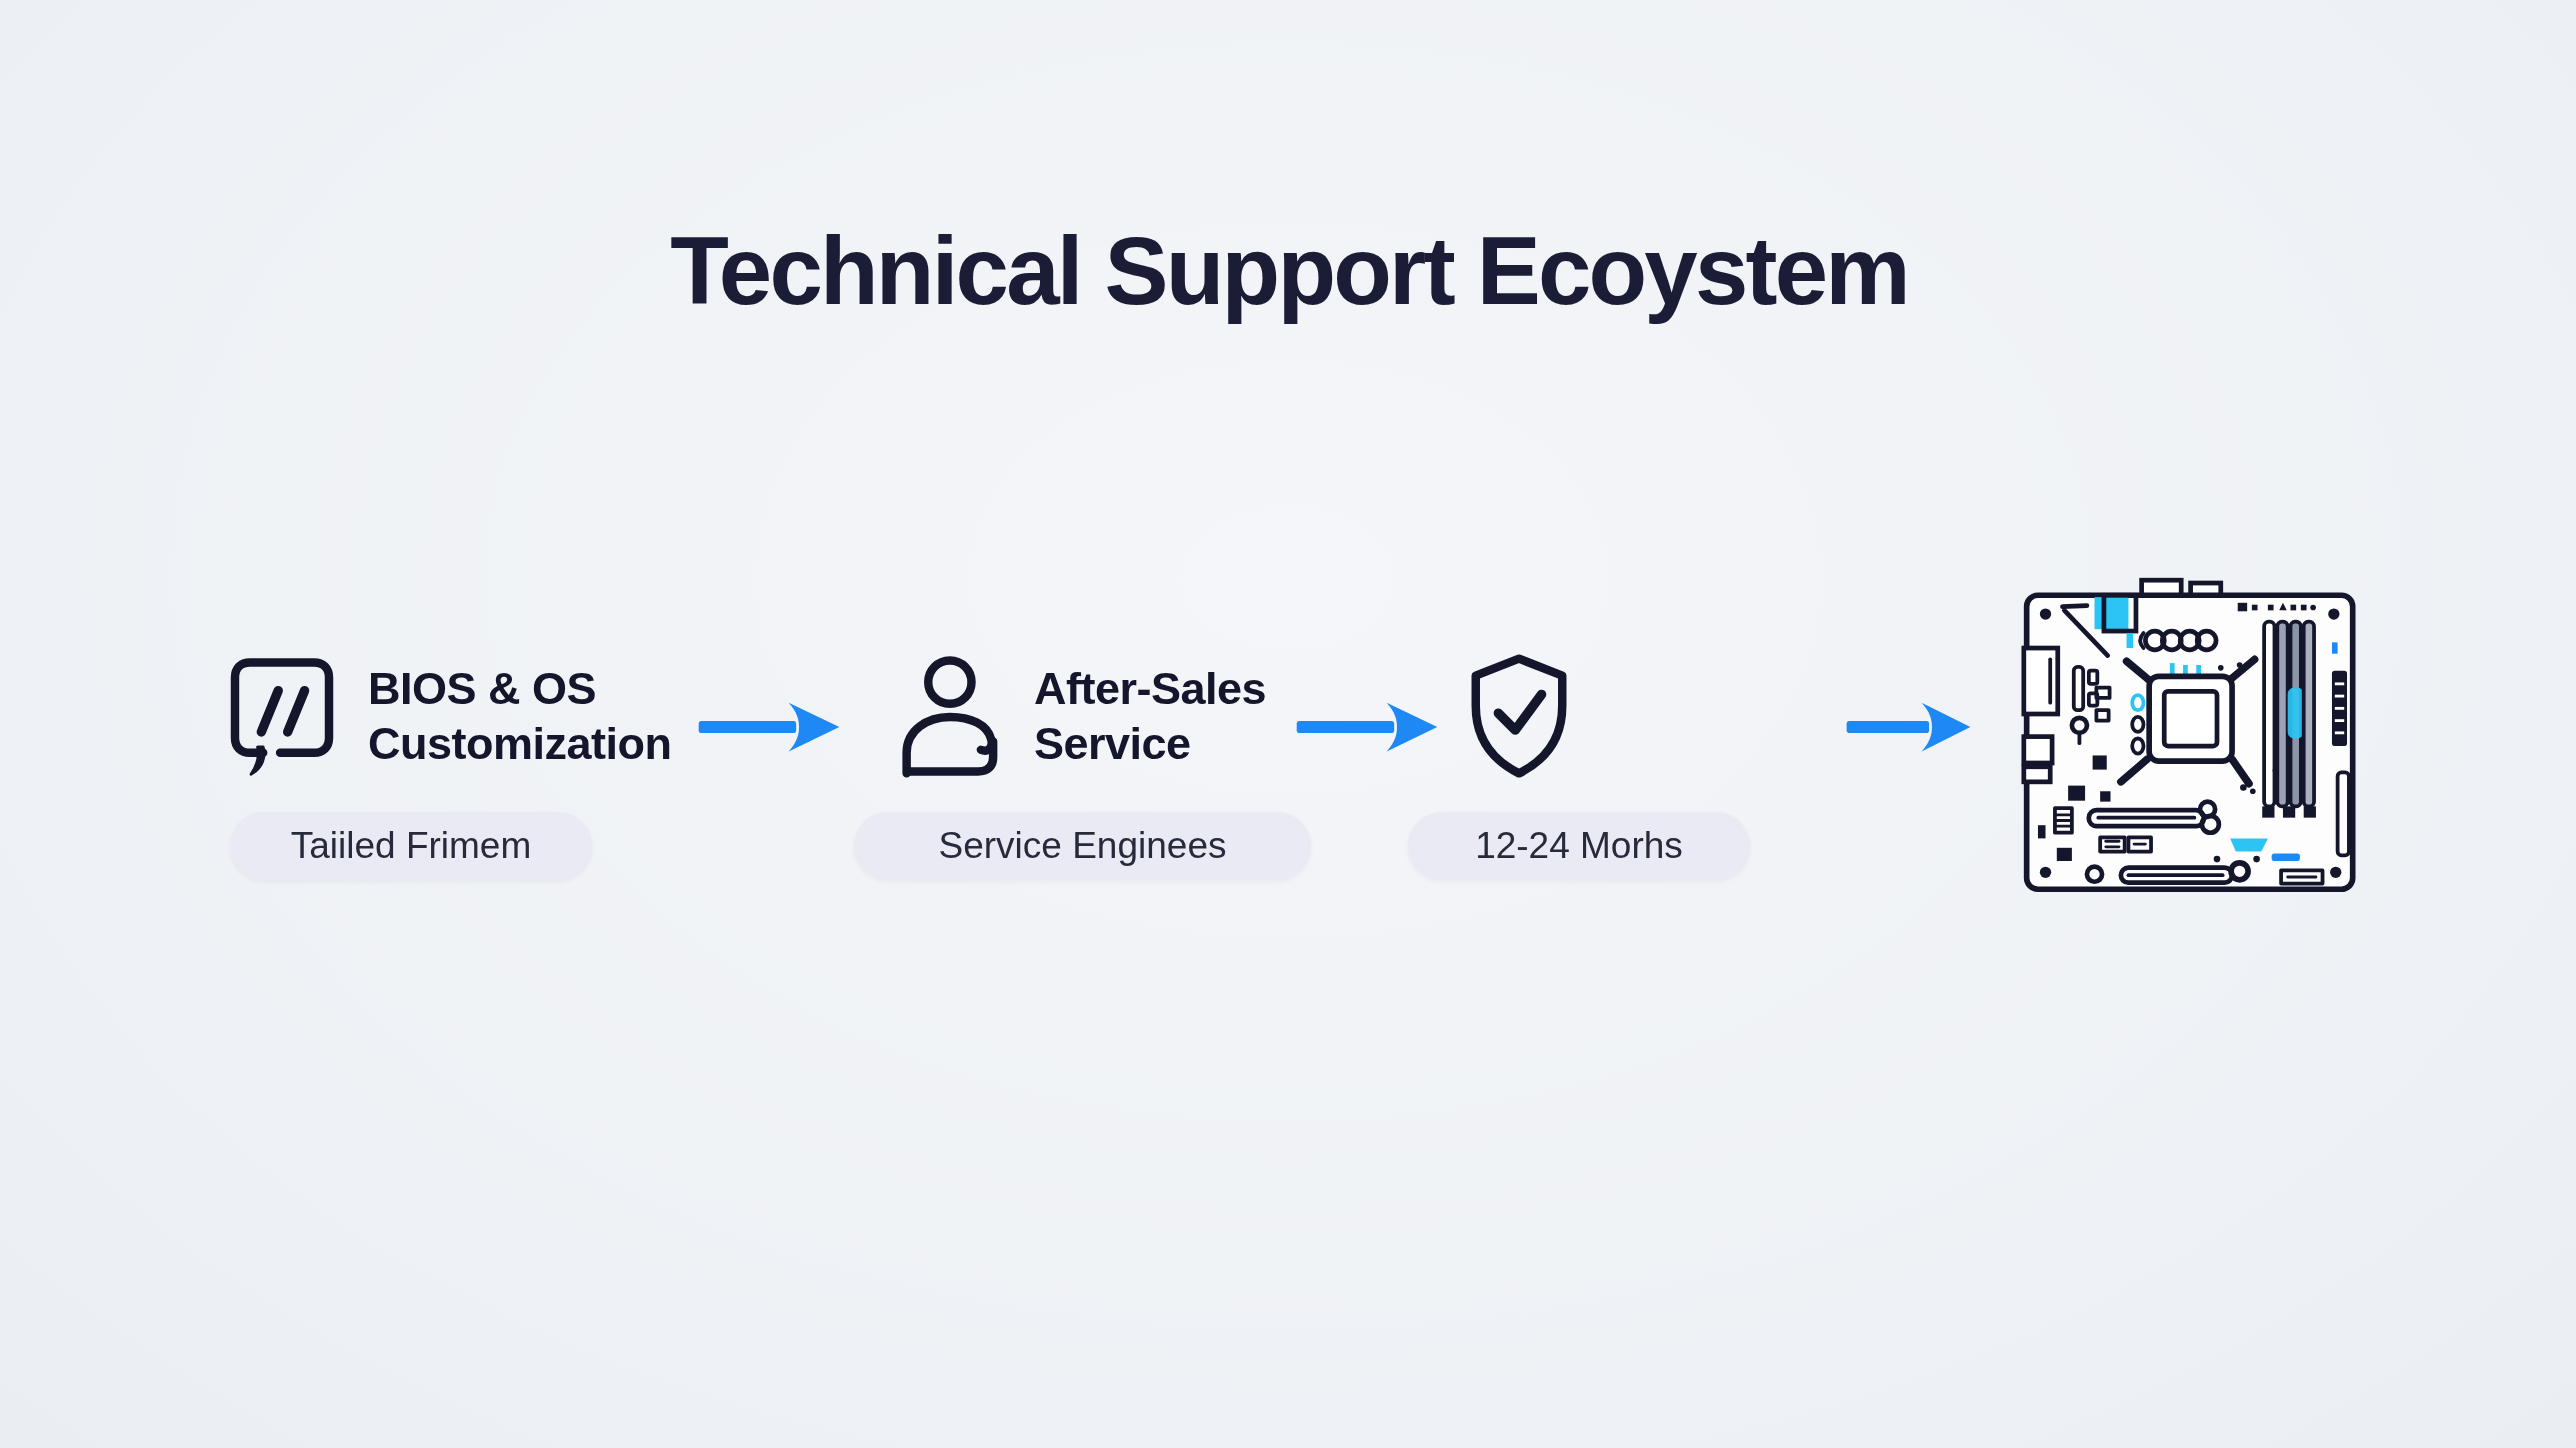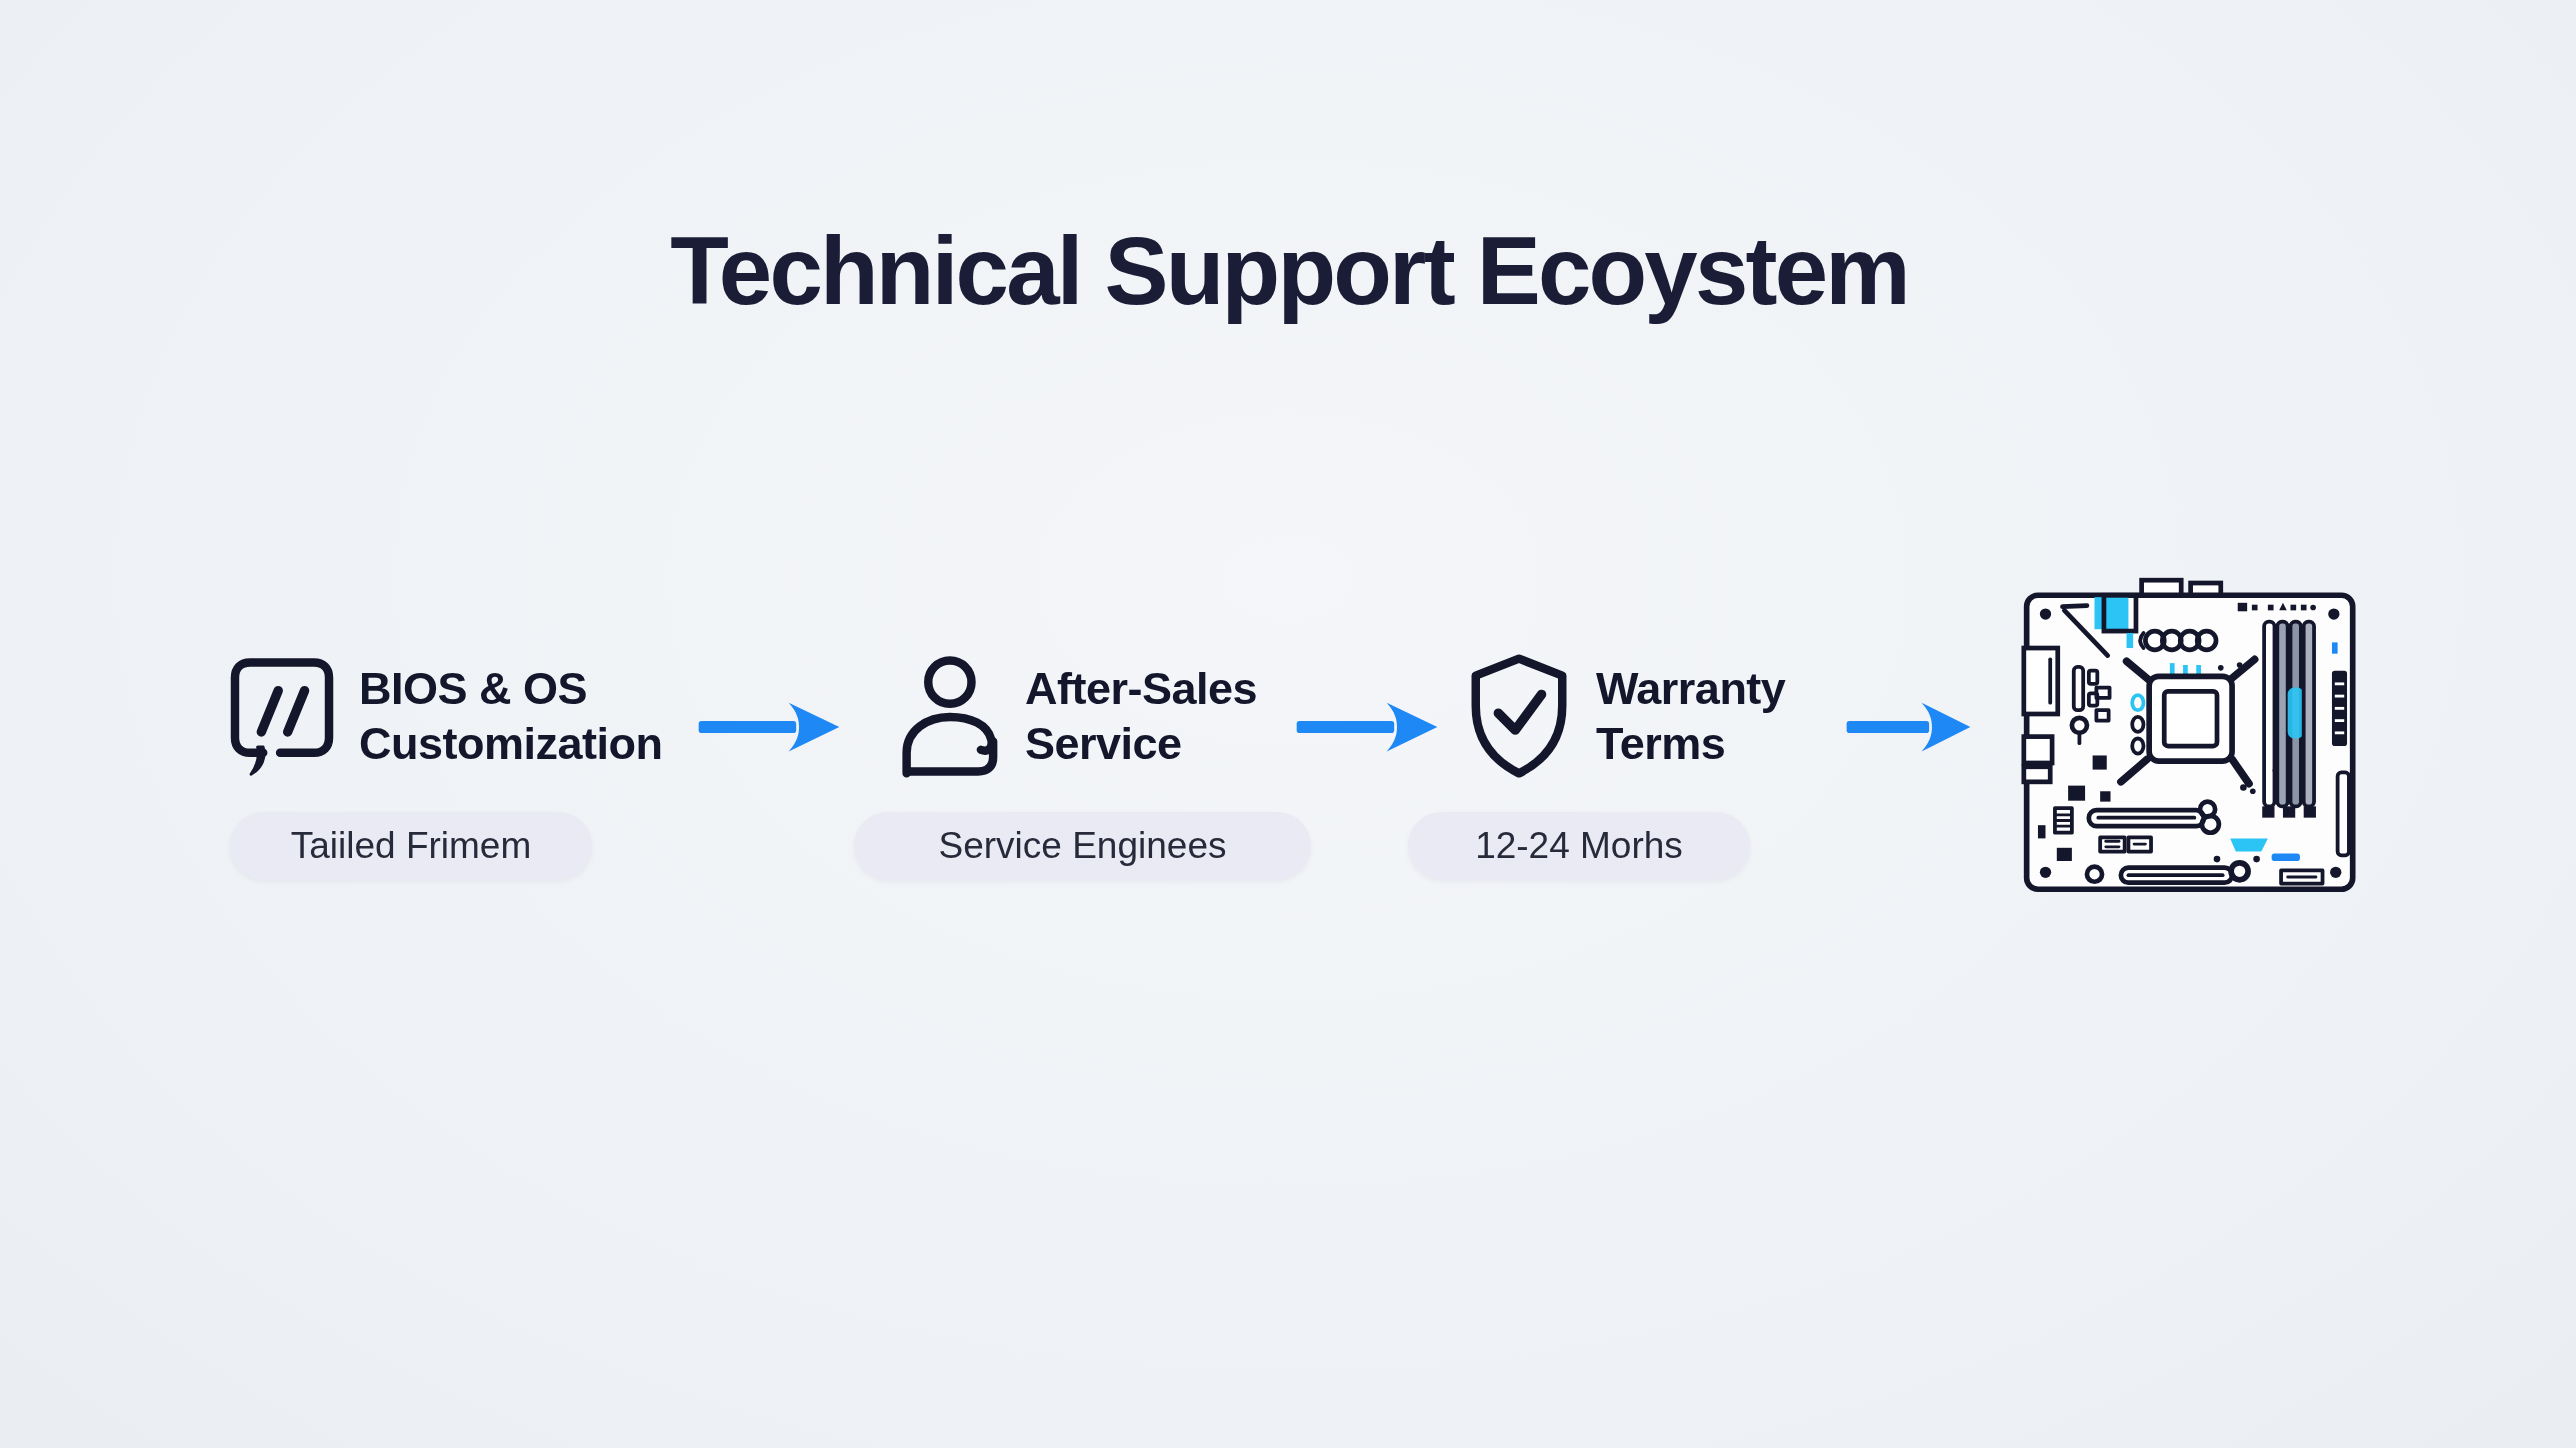--- a/index.html
+++ b/index.html
@@ -12,21 +12,21 @@
   .stage{
     position:relative;width:2576px;height:1448px;
     background:radial-gradient(ellipse at 50% 40%, #f4f6f9 0%, #eef1f5 70%, #eaedf2 100%);
   }
   .title{
     position:absolute;left:0;top:215px;width:2576px;
     text-align:center;margin:1px;
     font-size:96px;font-weight:700;letter-spacing:-2.8px;
     color:#1b1c36;
   }
-  .step{position:absolute;top:653px;display:flex;align-items:center;gap:24px;}
+  .step{position:absolute;top:653px;display:flex;align-items:center;gap:33px;}
   .step-1{left:229px;}
   .step-2{left:895px;}
   .step-3{left:1466px;}
   .icon-box{width:106px;height:126px;flex:0 0 auto;}
   .icon-box svg{display:block;width:106px;height:126px;}
   .step-title{
     font-size:45px;font-weight:700;line-height:55px;
     color:#14162b;letter-spacing:-0.5px;
   }
   .pill{
@@ -94,24 +94,20 @@
     <path d="M96,6 L150,32 L96,58 C105,48 107,40 107,32 C107,24 105,16 96,6 Z" fill="#1e88f5"></path>
   </svg>
 
   <div class="step step-3">
     <span class="icon-box">
       <svg viewBox="0 0 112 134">
         <path class="ink" stroke-width="9" d="M56,6 L102,24 V56 C102,92 84,114 56,128 C28,114 10,92 10,56 V24 Z"></path>
         <path class="ink" stroke-width="10" d="M34,64 L52,82 L80,44"></path>
       </svg>
     </span>
-    <div class="step-title">
-      <div>Warranty</div>
-      <div>Terms</div>
-    </div>
   </div>
   <div class="pill pill-3">12-24 Morhs</div>
 
   <svg class="arrow arrow-3" width="125" height="60" viewBox="0 0 132 64">
     <rect x="0" y="25.5" width="88" height="13" rx="3" fill="#1e88f5"></rect>
     <path d="M80,6 L132,32 L80,58 C89,48 91,40 91,32 C91,24 89,16 80,6 Z" fill="#1e88f5"></path>
   </svg>
 
   <svg class="board" width="343" height="325" viewBox="0 0 364 344">
 

